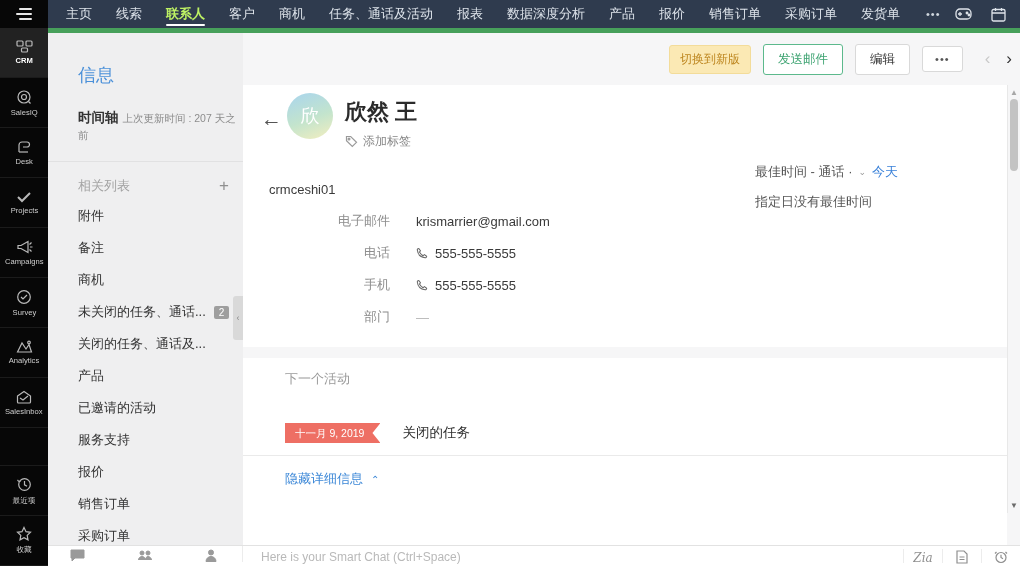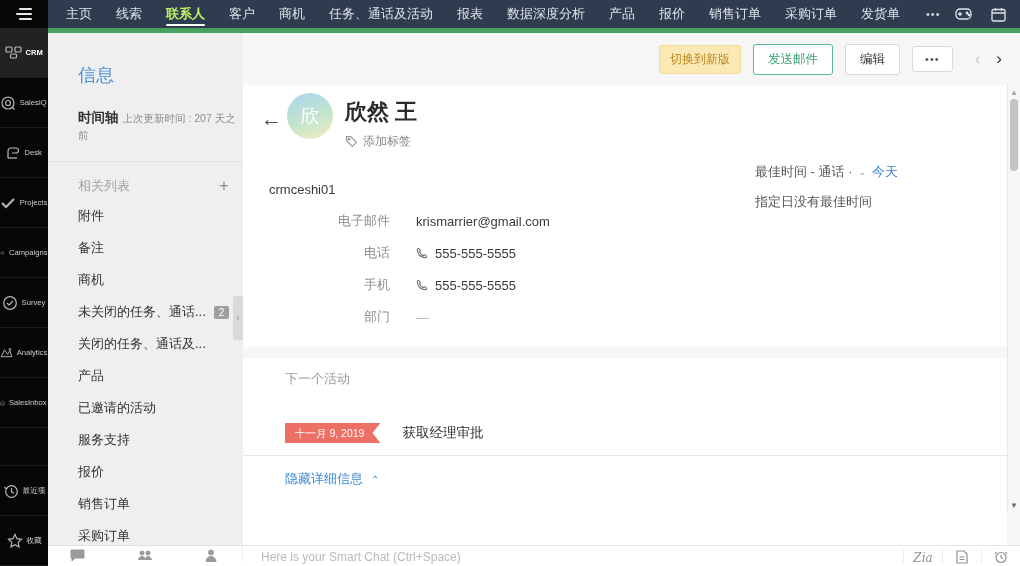--- a/index.html
+++ b/index.html
@@ -19,21 +19,21 @@
   .navmore { color:#cfd6dd; font-size:11px; letter-spacing:1px; padding:0 14px; display:flex; align-items:center; cursor:pointer; }
   .topnav .spacer { flex:1; }
   .topicons { display:flex; align-items:center; gap:18px; padding-right:14px; }
   .topicon { width:17px; height:17px; display:flex; align-items:center; justify-content:center; cursor:pointer; }
   .topicon svg { stroke:#dfe4ea; fill:none; stroke-width:1.3; }
 
   .green-strip { position:absolute; left:48px; top:28px; right:0; height:5px; background:#47a05b; z-index:4; }
 
   
   .appbar { position:absolute; left:0; top:28px; bottom:0; width:48px; background:#070707; display:flex; flex-direction:column; z-index:6; }
-  .appitem { height:50px; display:flex; align-items:center; justify-content:center; gap:3px; border-bottom:1px solid #1b1b1b; cursor:pointer; }
+  .appitem { height:50px; display:flex; flex-direction:column; align-items:center; justify-content:center; gap:3px; border-bottom:1px solid #1b1b1b; cursor:pointer; }
   .appitem svg { stroke:#b9b9b9; fill:none; stroke-width:1.2; }
   .appitem .applabel { font-size:8px; color:#cfcfcf; white-space:nowrap; transform:scale(.95); }
   .appitem.active { background:#222; }
   .appitem.active .applabel { color:#fff; font-weight:bold; }
   .appbar .gap { flex:1; border-bottom:1px solid #1b1b1b; }
 
   
   .sidebar { position:absolute; left:48px; top:33px; width:195px; bottom:21px; background:#efeff0; overflow:hidden; }
   .sb-info { color:#4a90d9; font-size:18px; margin:30px 0 0 30px; cursor:pointer; }
   .sb-timeline { margin:22px 0 0 30px; font-size:13px; color:#333; }
@@ -42,21 +42,21 @@
   .sb-divider { border-top:1px solid #e1e1e2; margin-top:18px; }
   .sb-related { display:flex; align-items:center; margin:14px 14px 4px 30px; color:#a3a3a3; font-size:13px; }
   .sb-related .plus { margin-left:auto; font-size:17px; color:#8f8f8f; cursor:pointer; }
   .sb-list { list-style:none; }
   .sb-item { font-size:13px; color:#333; padding:7px 10px 7px 30px; cursor:pointer; display:flex; align-items:center; white-space:nowrap; }
   .sb-item .badge { background:#9e9e9e; color:#fff; font-size:10px; border-radius:2px; padding:1px 5px; margin-left:8px; }
   .collapse-handle { position:absolute; right:0px; top:263px; width:10px; height:44px; background:#d9d9d9; border-radius:3px 0 0 3px; display:flex; align-items:center; justify-content:center; color:#8a8a8a; font-size:9px; cursor:pointer; }
 
   
   .main { position:absolute; left:243px; top:33px; right:0; bottom:21px; background:#f6f6f7; }
-  .toolbar { position:absolute; left:0; right:0; top:0; height:52px; display:flex; align-items:center; justify-content:flex-end; gap:12px; padding-right:18px; }
+  .toolbar { position:absolute; left:0; right:0; top:0; height:52px; display:flex; align-items:center; justify-content:flex-end; gap:12px; padding-right:8px; }
   .btn { font-size:12.5px; border-radius:3px; padding:6px 14px; cursor:pointer; background:#fff; border:1px solid #d9d9d9; color:#333; }
   .btn-switch { background:#fbe9b4; border:1px solid #f3dc9a; color:#bd861f; font-size:12px; padding:5px 10px; }
   .btn-email { border:1px solid #5cb98c; color:#3da371; }
   .btn-more { padding:6px 12px; letter-spacing:1px; font-size:11px; color:#555; }
   .pager { display:flex; align-items:center; gap:16px; margin-left:10px; font-size:17px; }
   .pg-prev { color:#c9c9c9; cursor:default; }
   .pg-next { color:#333; cursor:pointer; }
 
   .card1 { position:absolute; left:0; right:13px; top:52px; height:262px; background:#fff; }
   .back-arrow { position:absolute; left:18px; top:22px; font-size:21px; color:#555; cursor:pointer; }
@@ -344,21 +344,21 @@
         <span class="bt-today">今天</span>
       </div>
       <div class="row2">指定日没有最佳时间</div>
     </div>
   </section>
 
   <section class="card2">
     <div class="na-title">下一个活动</div>
     <div class="na-row r2">
       <span class="ribbon">十一月 9, 2019</span>
-      <span class="na-text">获取经理审批</span>
+      <span class="na-text">关闭的任务</span>
     </div>
     <div class="na-divider"></div>
     <div class="hide-details">
       <span>隐藏详细信息</span>
       <span class="chev">⌃</span>
     </div>
   </section>
 
   <div class="scrollbar">
     <span class="sc-up">▲</span>

